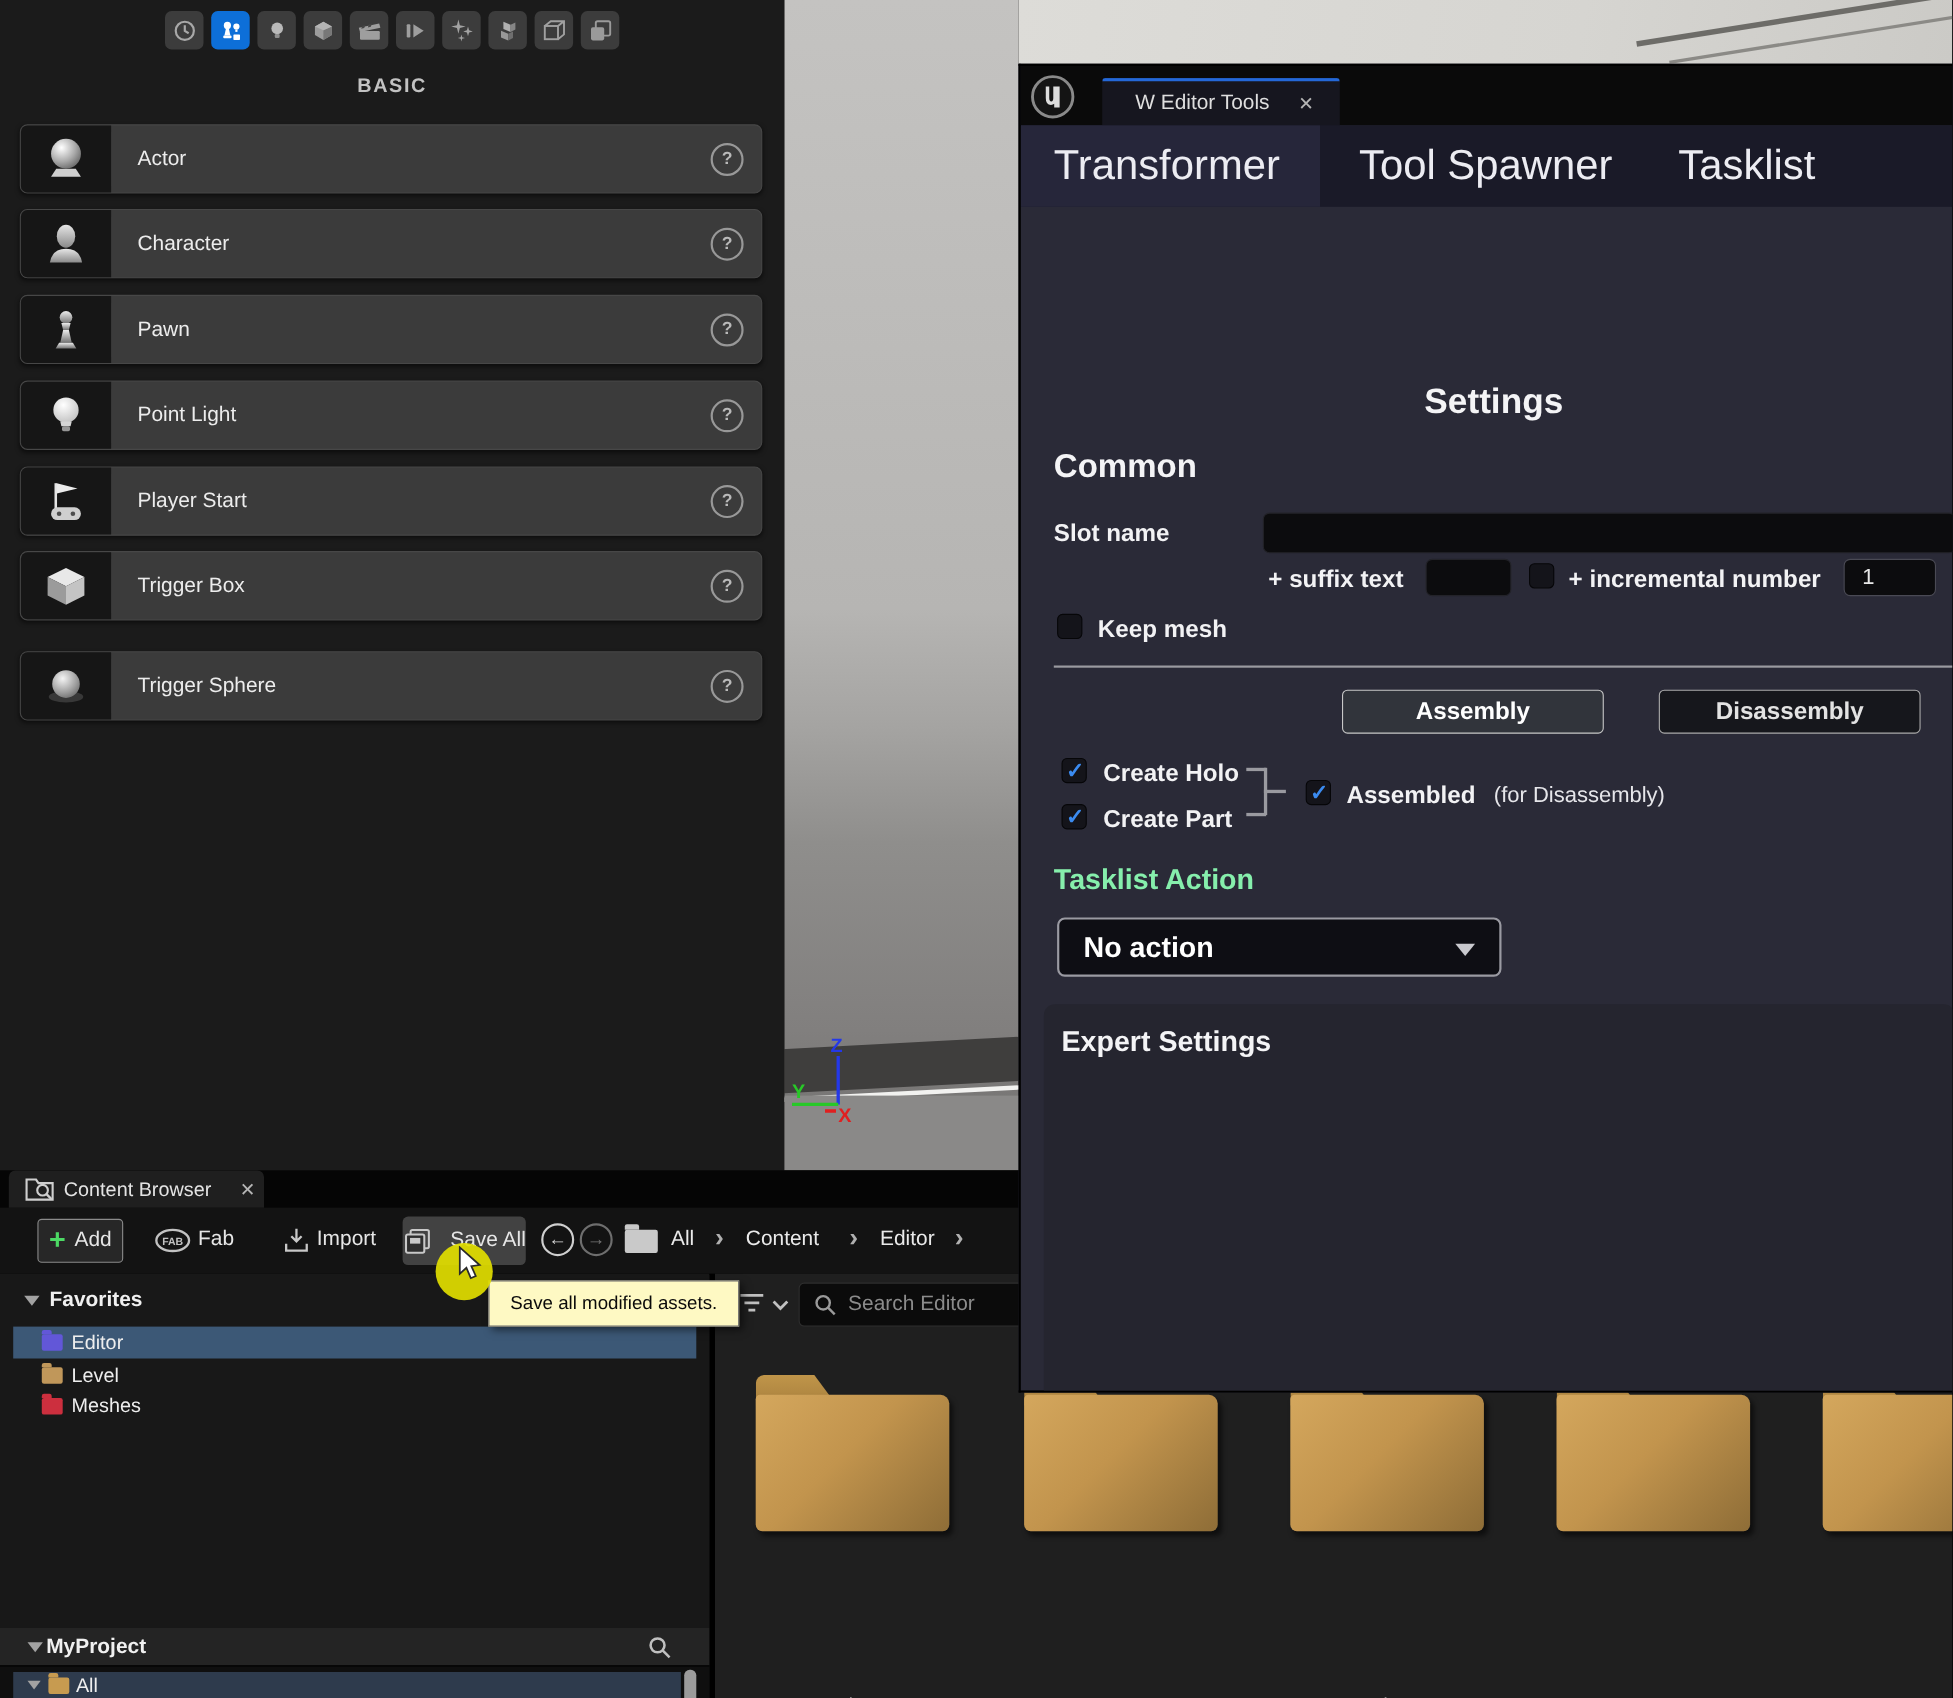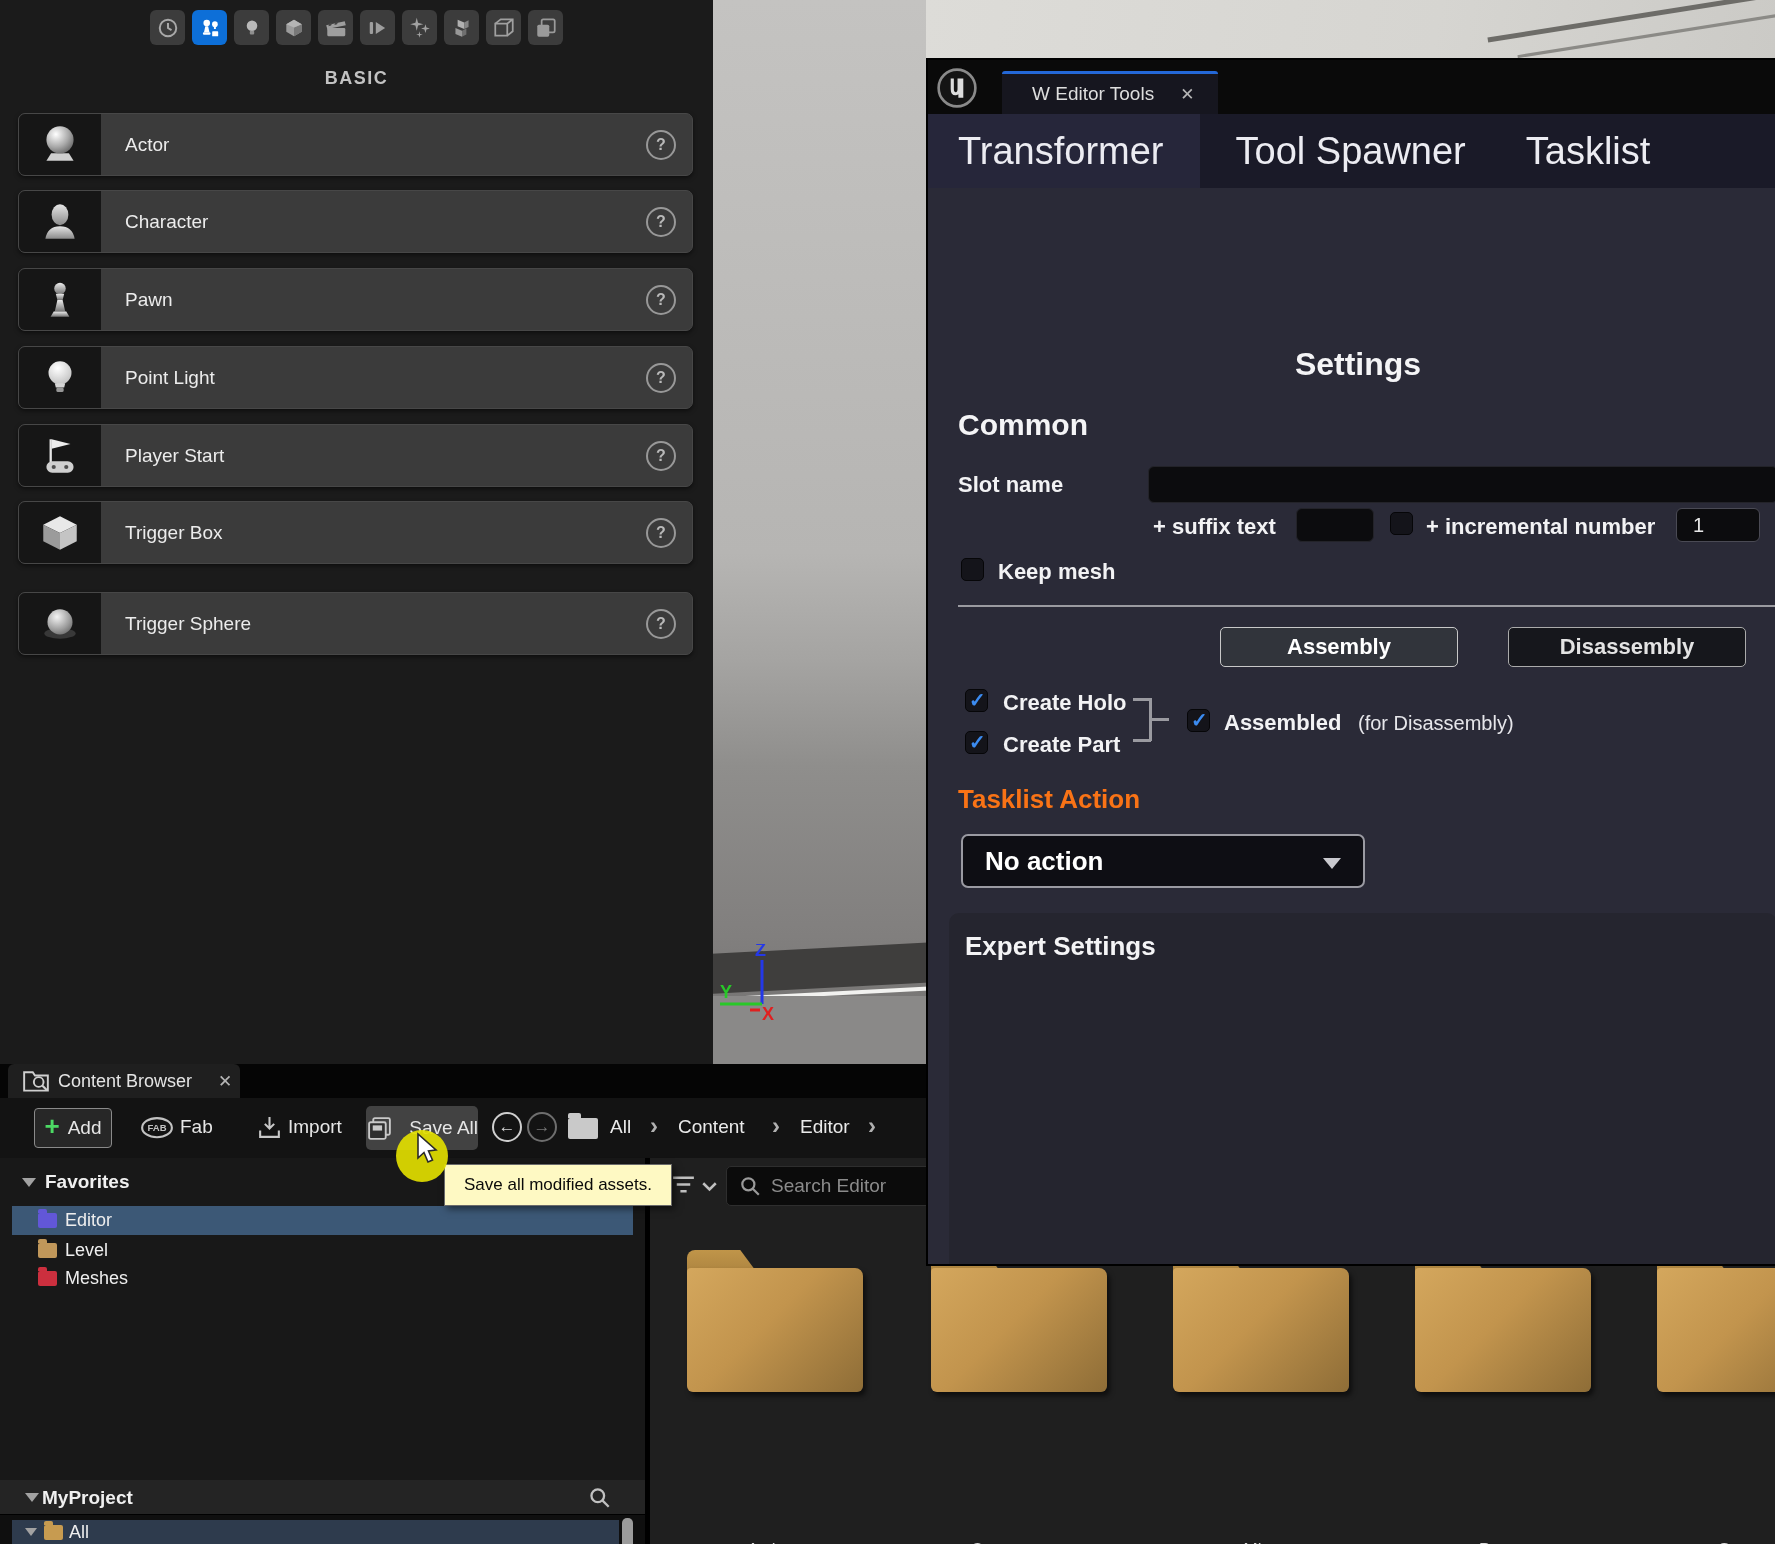--- a/index.html
+++ b/index.html
@@ -531,21 +531,21 @@
 
       <div class="bracket" style="left:205px;top:510px;width:18px;height:2.5px;"></div>
       <div class="bracket" style="left:221px;top:510px;width:2.5px;height:43px;"></div>
       <div class="bracket" style="left:205px;top:551px;width:18px;height:2.5px;"></div>
       <div class="bracket" style="left:221px;top:530px;width:20px;height:2.5px;"></div>
 
       <div class="cb checked" style="left:259px;top:521px;"></div>
       <div class="abs lbl-bold" style="left:296px;top:522px;">Assembled</div>
       <div class="abs" style="left:430px;top:524px;font-size:20px;color:#e6e6ea;">(for Disassembly)</div>
 
-      <div class="abs" style="left:30px;top:596px;font-size:26px;font-weight:bold;color:#f97316;">Tasklist Action</div>
+      <div class="abs" style="left:30px;top:596px;font-size:26px;font-weight:bold;color:#86efac;">Tasklist Action</div>
       <div class="abs" id="dropdown">
         <span class="val">No action</span>
         <span class="caret"></span>
       </div>
 
       <div class="abs" id="expert">
         <div class="abs" style="left:16px;top:18px;font-size:26px;font-weight:bold;color:#f4f4f6;">Expert Settings</div>
       </div>
 
     </div>

